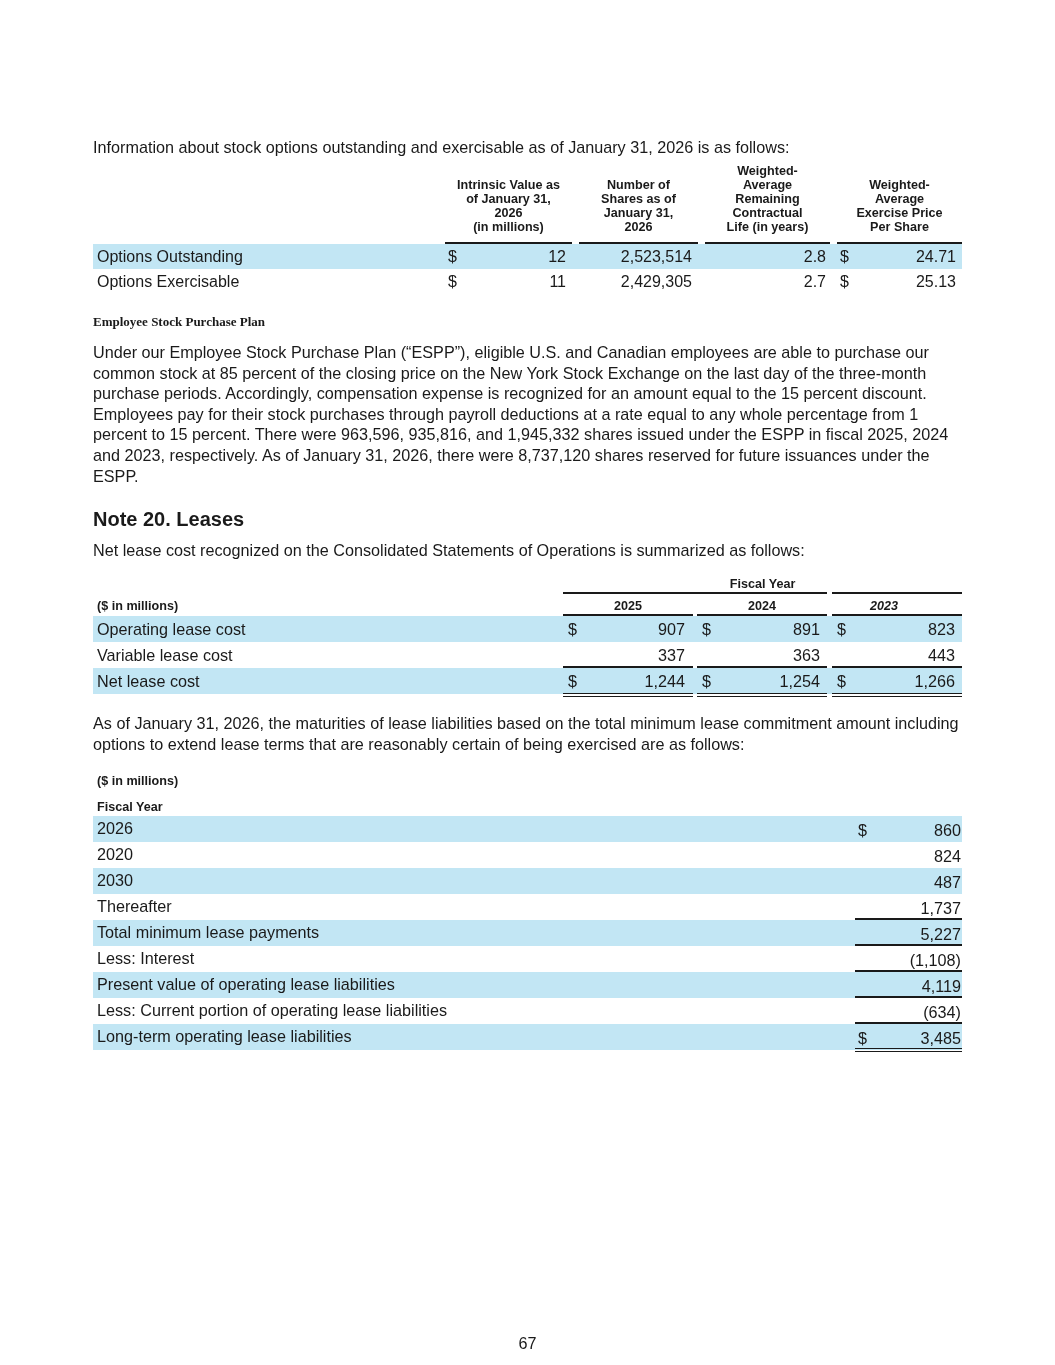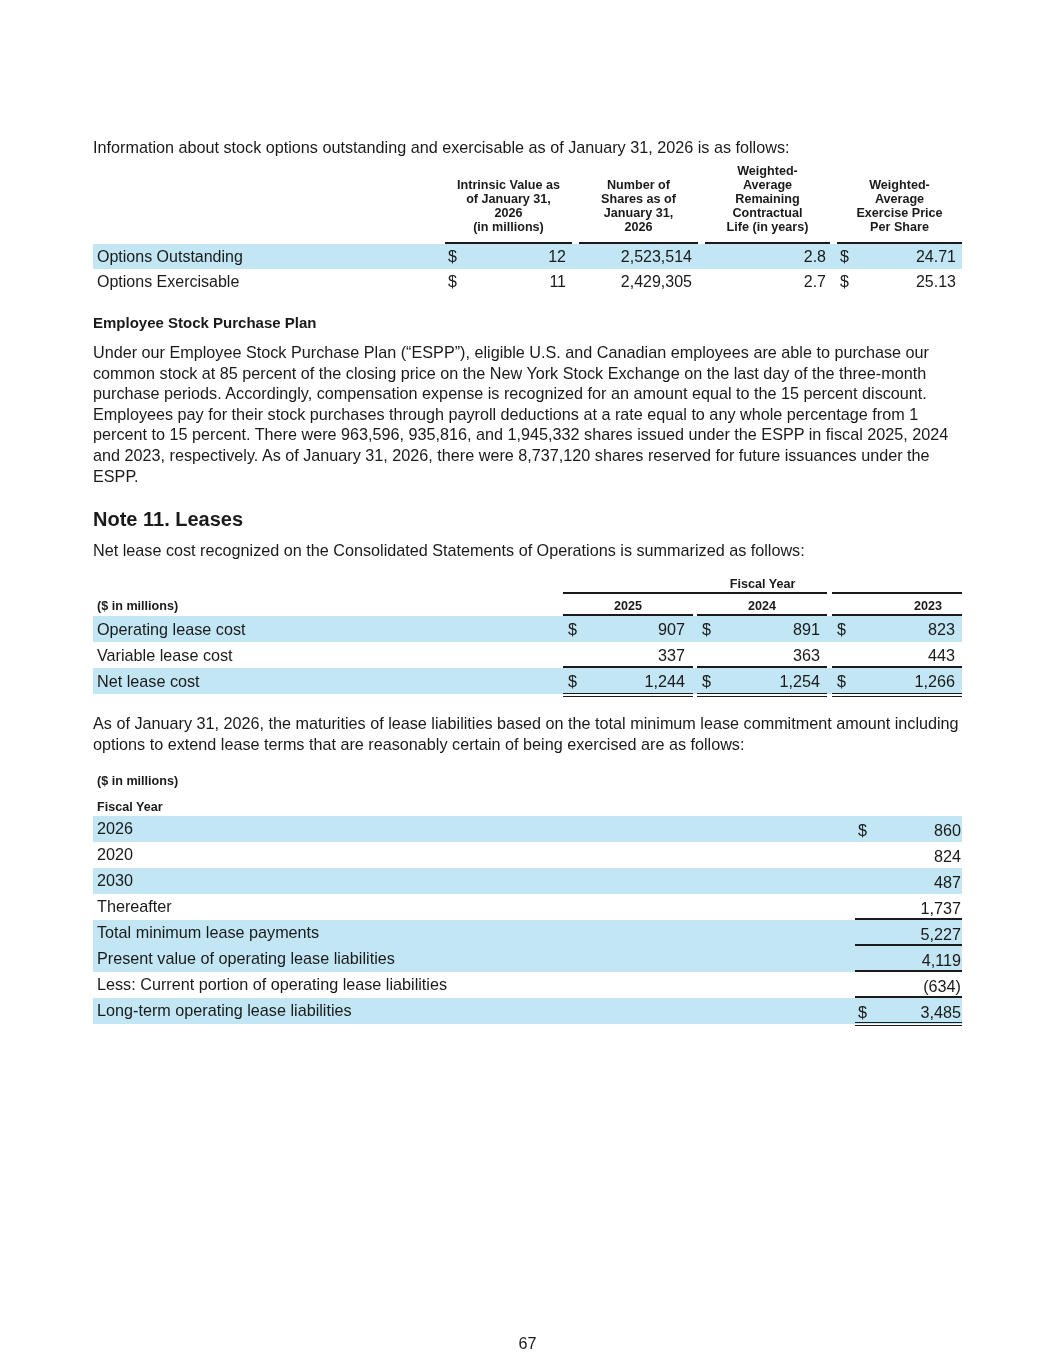--- a/index.html
+++ b/index.html
@@ -15,21 +15,21 @@
   
   #intro-options { position: absolute; top: 137px; left: 0; }
   #opt-table { position: absolute; top: 172px; left: 0; width: 869px; }
   .opt-head { position: relative; height: 72px; }
   .opt-h { position: absolute; bottom: 0; text-align: center; padding-bottom: 8px; border-bottom: 2px solid #1a1a1a; }
   .opt-row { position: relative; height: 25px; font-size: 16px; line-height: 25px; }
   .opt-row .lbl { position: absolute; left: 4px; }
   .cell { position: absolute; }
 
   
-  #espp-title { position: absolute; top: 314px; left: 0; font-size: 15px; font-weight: bold; }
+  #espp-title { position: absolute; top: 314px; left: 0; font-size: 13px; font-weight: bold; font-family: Liberation Serif, serif; }
   #espp-body { position: absolute; top: 342px; left: 0; width: 875px; }
 
   
   #note-title { position: absolute; top: 508px; left: 0; font-size: 20px; font-weight: bold; }
   #note-intro { position: absolute; top: 540px; left: 0; }
   #cost-table { position: absolute; top: 576px; left: 0; width: 869px; }
   .ct-row { position: relative; height: 26px; font-size: 16.2px; line-height: 26px; padding-left: 48px; }
   .ct-row .lbl { position: absolute; left: 4px; }
   .uline { position: absolute; border-top: 2px solid #1a1a1a; }
   .dline { position: absolute; border-top: 4px double #1a1a1a; }
@@ -94,32 +94,32 @@
       <span class="cell" style="right:270px">2,429,305</span>
       <span class="cell" style="right:136px">2.7</span>
       <span class="cell" style="left:747px">$</span>
       <span class="cell" style="right:6px">25.13</span>
     </div>
   </div>
 
   <div id="espp-title">Employee Stock Purchase Plan</div>
   <p class="body" id="espp-body">Under our Employee Stock Purchase Plan (“ESPP”), eligible U.S. and Canadian employees are able to purchase our common stock at 85 percent of the closing price on the New York Stock Exchange on the last day of the three-month purchase periods. Accordingly, compensation expense is recognized for an amount equal to the 15 percent discount. Employees pay for their stock purchases through payroll deductions at a rate equal to any whole percentage from 1 percent to 15 percent. There were 963,596, 935,816, and 1,945,332 shares issued under the ESPP in fiscal 2025, 2024 and 2023, respectively. As of January 31, 2026, there were 8,737,120 shares reserved for future issuances under the ESPP.</p>
 
-  <div id="note-title">Note 11. Leases</div>
+  <div id="note-title">Note 20. Leases</div>
   <p class="body" id="note-intro">Net lease cost recognized on the Consolidated Statements of Operations is summarized as follows:</p>
 
   <div id="cost-table">
     <div style="position:relative;height:40px;">
       <div class="hdr" style="position:absolute;left:470px;width:399px;top:1px;text-align:center;">Fiscal Year</div>
       <div class="uline" style="left:470px;width:264px;top:16px;"></div>
       <div class="uline" style="left:739px;width:130px;top:16px;"></div>
       <div class="hdr" style="position:absolute;left:4px;top:23px;">($ in millions)</div>
       <div class="hdr" style="position:absolute;left:470px;width:130px;top:23px;text-align:center;">2025</div>
       <div class="hdr" style="position:absolute;left:604px;width:130px;top:23px;text-align:center;">2024</div>
-      <div class="hdr" style="position:absolute;left:719px;width:130px;top:23px;text-align:right;">2023</div>
+      <div class="hdr" style="position:absolute;left:777px;width:130px;top:23px;text-align:left;font-style:italic;">2023</div>
       <div class="uline" style="left:470px;width:130px;top:38px;"></div>
       <div class="uline" style="left:604px;width:130px;top:38px;"></div>
       <div class="uline" style="left:739px;width:130px;top:38px;"></div>
     </div>
     <div class="ct-row hl">
       <span class="lbl">Operating lease cost</span>
       <span class="cell" style="left:475px">$</span>
       <span class="cell" style="right:277px">907</span>
       <span class="cell" style="left:609px">$</span>
       <span class="cell" style="right:142px">891</span>
@@ -173,20 +173,25 @@
         <div class="mt-row">
           <span class="lbl">Thereafter</span>
           <span class="val">1,737</span>
           <div class="uline" style="left: 762px; width: 107px; top: 24px;"></div>
         </div>
         <div class="mt-row hl">
           <span class="lbl">Total minimum lease payments</span>
           <span class="val">5,227</span>
           <div class="uline" style="left: 762px; width: 107px; top: 24px;"></div>
         </div>
+        <div class="mt-row">
+          <span class="lbl">Less: Interest</span>
+          <span class="val">(1,108)</span>
+          <div class="uline" style="left: 762px; width: 107px; top: 24px;"></div>
+        </div>
         <div class="mt-row hl">
           <span class="lbl">Present value of operating lease liabilities</span>
           <span class="val">4,119</span>
           <div class="uline" style="left: 762px; width: 107px; top: 24px;"></div>
         </div>
         <div class="mt-row">
           <span class="lbl">Less: Current portion of operating lease liabilities</span>
           <span class="val">(634)</span>
           <div class="uline" style="left: 762px; width: 107px; top: 24px;"></div>
         </div>

